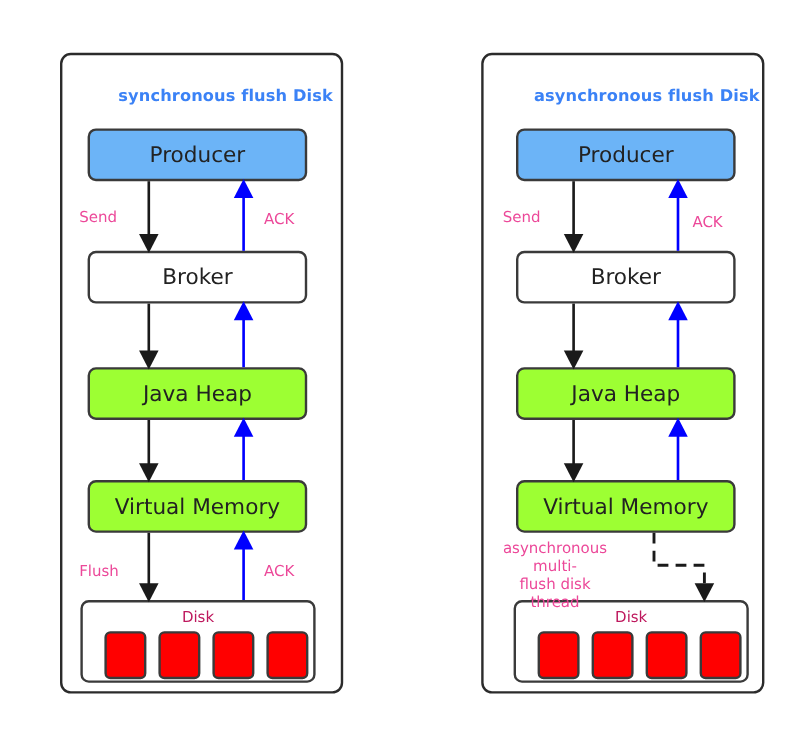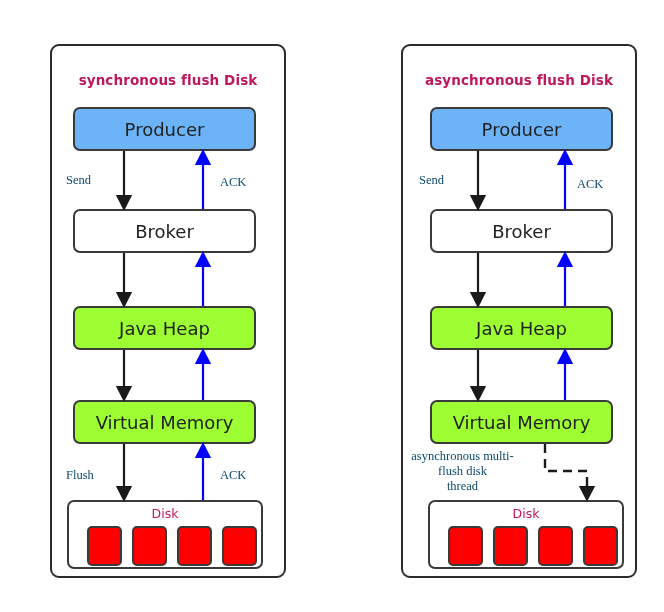--- a/index.html
+++ b/index.html
@@ -27,22 +27,23 @@
     border-radius: 9px;
     background: #ffffff;
     box-sizing: border-box;
   }
   .panel-title {
     position: absolute;
     width: 100%;
     text-align: center;
     font-size: 13.5px;
     font-weight: bold;
-    color: #be185d;
+    color: #3b82f6;
     letter-spacing: 0.1px;
+    padding-left: 20px;
   }
   .node {
     position: absolute;
     box-sizing: border-box;
     border: 2.5px solid #3a3a3a;
     border-radius: 7px;
     display: flex;
     align-items: center;
     justify-content: center;
     font-size: 18px;
@@ -69,23 +70,22 @@
   .disk-cell {
     position: absolute;
     background: #ff0000;
     border: 2.2px solid #3a3a3a;
     border-radius: 5px;
     box-sizing: border-box;
   }
   .edge-label {
     position: absolute;
     font-size: 12.5px;
-    color: #0c4a6e;
+    color: #ec4899;
     white-space: nowrap;
-    font-family: Liberation Serif, serif;
   }
   .edge-label.multiline {
     text-align: center;
     line-height: 15px;
     white-space: normal;
     width: 125px;
   }
   svg.arrows {
     position: absolute;
     left: 0;

